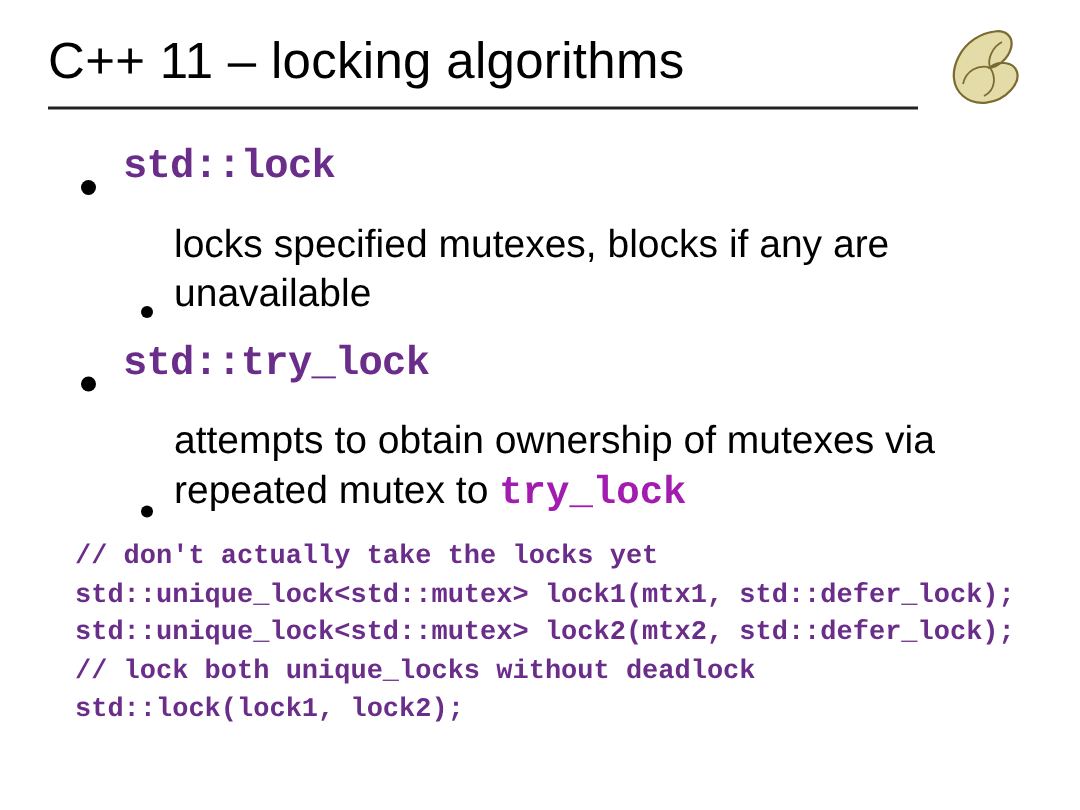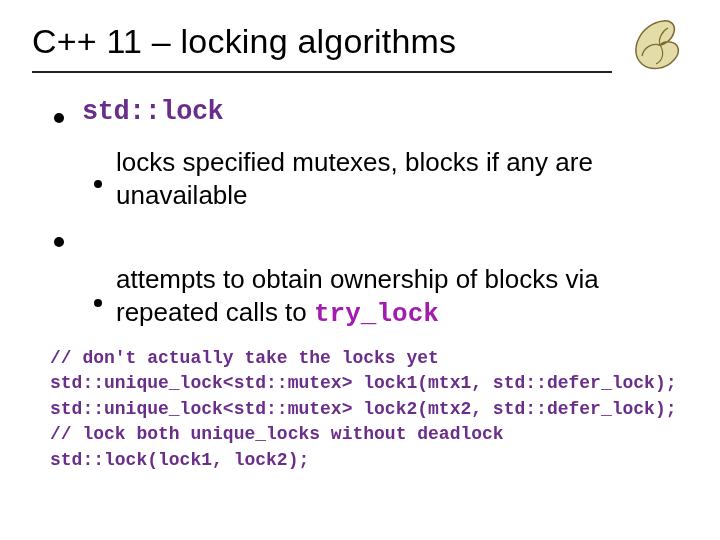--- a/index.html
+++ b/index.html
@@ -5,21 +5,21 @@
   * { margin: 0; padding: 0; box-sizing: border-box; }
   html, body { width: 720px; height: 540px; background: #fff; font-family: Arial, Helvetica, sans-serif; color: #000; overflow: hidden; }
   .slide { position: relative; width: 720px; height: 540px; padding: 22px 14px 0 32px; }
   .title-wrap { position: relative; }
   .title { font-size: 34px; font-weight: 400; color: #000; letter-spacing: 0.2px; }
   .title-rule { margin-top: 10px; border: none; border-top: 2px solid #222; width: 580px; }
   .shell-icon { position: absolute; top: 18px; right: 30px; width: 60px; height: 54px; }
   .content { margin-top: 22px; padding-left: 22px; }
   ul.outer { list-style: none; }
   ul.outer > li { margin-bottom: 14px; }
-  .row { display: flex; align-items: center; }
+  .row { display: flex; align-items: flex-end; }
   .bullet-l1 { display: inline-block; width: 10px; height: 10px; border-radius: 50%; background: #000; margin-top: 11px; margin-right: 18px; flex: 0 0 auto; }
   .bullet-l2 { display: inline-block; width: 8px; height: 8px; border-radius: 50%; background: #000; margin-top: 11px; margin-right: 14px; flex: 0 0 auto; }
   .l1-text { font-size: 27px; line-height: 1.28; }
   .l2-text { font-size: 26px; line-height: 1.28; }
   .mono { font-family: "Courier New", Courier, monospace; color: #6a2e8a; font-weight: bold; letter-spacing: -0.5px; }
   .mono-inline { font-family: "Courier New", Courier, monospace; color: #a21caf; font-weight: bold; }
   ul.inner { list-style: none; padding-left: 40px; margin-top: 16px; }
   ul.inner > li { margin-bottom: 6px; }
   .code-block { margin-top: 10px; margin-left: -4px; font-family: "Courier New", Courier, monospace; font-size: 18px; font-weight: bold; color: #6a2e8a; line-height: 1.42; white-space: pre; }
 </style>
@@ -56,26 +56,27 @@
               <span class="bullet-l2"></span>
               <span class="l2-text">locks specified mutexes, blocks if any are unavailable</span>
             </div>
           </li>
         </ul>
       </li>
 
       <li>
         <div class="row">
           <span class="bullet-l1"></span>
+          <span class="l1-text mono">std::try_lock</span>
         </div>
         <ul class="inner">
           <li>
             <div class="row">
               <span class="bullet-l2"></span>
-              <span class="l2-text"><span>attempts to obtain ownership of blocks via repeated calls to </span><span class="mono-inline">try_lock</span></span>
+              <span class="l2-text"><span>attempts to obtain ownership of mutexes via repeated mutex to </span><span class="mono-inline">try_lock</span></span>
             </div>
           </li>
         </ul>
       </li>
 
     </ul>
 
     <div class="code-block"><span>// don't actually take the locks yet</span>
 <span>std::unique_lock&lt;std::mutex&gt; lock1(mtx1, std::defer_lock);</span>
 <span>std::unique_lock&lt;std::mutex&gt; lock2(mtx2, std::defer_lock);</span>

